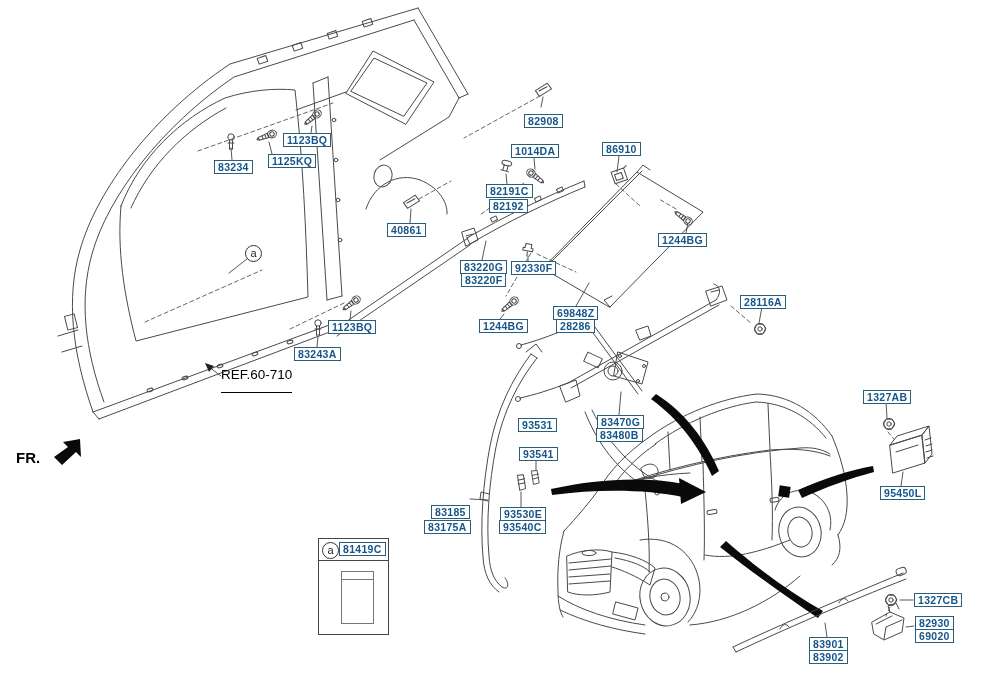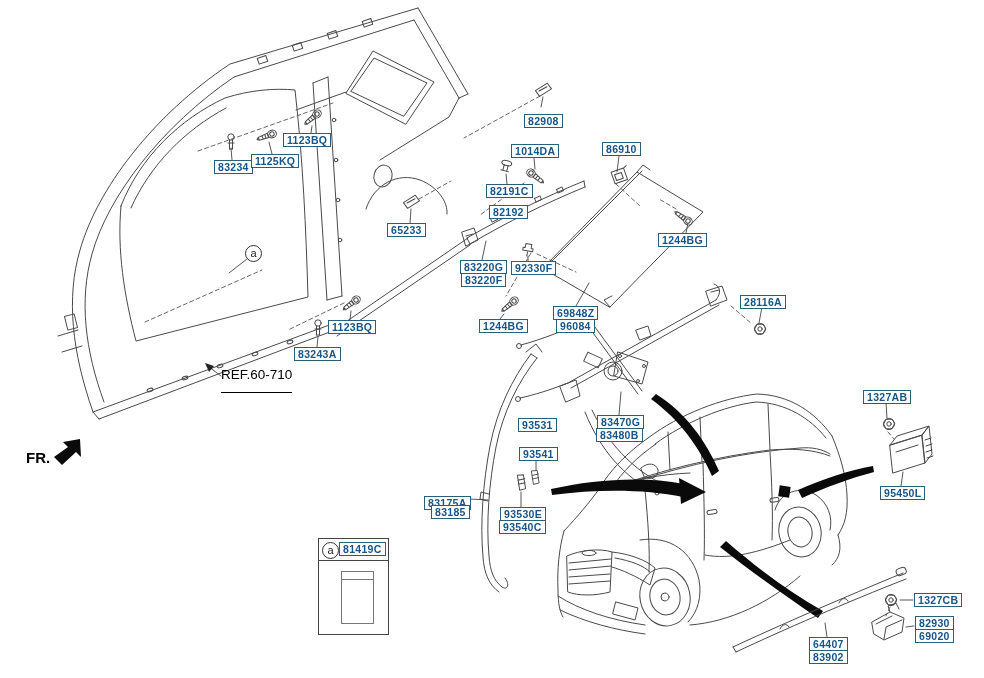--- a/index.html
+++ b/index.html
@@ -271,56 +271,56 @@
         <line x1="890" y1="607" x2="886" y2="616"></line>
       <line x1="145" y1="322" x2="262" y2="270"></line>
     </g>
 
     <g fill="#0a0a0a" stroke="none">
       <path d="M80,439 L63,442 L68,447 L54,457 L62,465 L76,452 L81,457 Z"></path>
     </g>
   </svg>
 
   <div class="co" style="left:214px;top:160px">83234</div>
-  <div class="co" style="left:251px;top:154px">1125KQ</div>
+  <div class="co" style="left:268px;top:154px">1125KQ</div>
   <div class="co" style="left:283px;top:133px">1123BQ</div>
   <div class="co" style="left:524px;top:114px">82908</div>
   <div class="co" style="left:511px;top:144px">1014DA</div>
   <div class="co" style="left:602px;top:142px">86910</div>
   <div class="co" style="left:486px;top:184px">82191C</div>
-  <div class="co" style="left:489px;top:205px">82192</div>
-  <div class="co" style="left:387px;top:223px">65233</div>
+  <div class="co" style="left:489px;top:199px">82192</div>
+  <div class="co" style="left:387px;top:223px">40861</div>
   <div class="co" style="left:658px;top:233px">1244BG</div>
   <div class="co" style="left:460px;top:260px">83220G</div>
   <div class="co" style="left:461px;top:273px">83220F</div>
   <div class="co" style="left:511px;top:261px">92330F</div>
   <div class="co" style="left:553px;top:306px">69848Z</div>
-  <div class="co" style="left:556px;top:319px">96084</div>
+  <div class="co" style="left:556px;top:319px">28286</div>
   <div class="co" style="left:479px;top:319px">1244BG</div>
   <div class="co" style="left:740px;top:295px">28116A</div>
   <div class="co" style="left:328px;top:320px">1123BQ</div>
   <div class="co" style="left:294px;top:347px">83243A</div>
   <div class="co" style="left:597px;top:415px">83470G</div>
   <div class="co" style="left:596px;top:428px">83480B</div>
   <div class="co" style="left:863px;top:390px">1327AB</div>
   <div class="co" style="left:880px;top:486px">95450L</div>
   <div class="co" style="left:518px;top:418px">93531</div>
   <div class="co" style="left:519px;top:447px">93541</div>
-  <div class="co" style="left:424px;top:496px">83175A</div>
+  <div class="co" style="left:424px;top:520px">83175A</div>
   <div class="co" style="left:431px;top:505px">83185</div>
   <div class="co" style="left:500px;top:507px">93530E</div>
   <div class="co" style="left:499px;top:520px">93540C</div>
   <div class="co" style="left:914px;top:593px">1327CB</div>
   <div class="co" style="left:915px;top:616px">82930</div>
   <div class="co" style="left:915px;top:629px">69020</div>
-  <div class="co" style="left:809px;top:637px">64407</div>
+  <div class="co" style="left:809px;top:637px">83901</div>
   <div class="co" style="left:809px;top:650px">83902</div>
 
   <div class="blabel ref" style="left:221px;top:368px">REF.60-710</div>
-  <div class="blabel fr" style="left:26px;top:450px">FR.</div>
+  <div class="blabel fr" style="left:16px;top:450px">FR.</div>
 
   <div class="marker" style="left:245px;top:245px">a</div>
 
   <div class="detailbox">
     <div class="hd">
       <div class="marker" style="left:3px;top:3px">a</div>
       <div class="co" style="left:20px;top:3px;position:absolute">81419C</div>
     </div>
     <div class="part">
         <div class="flap"></div>

